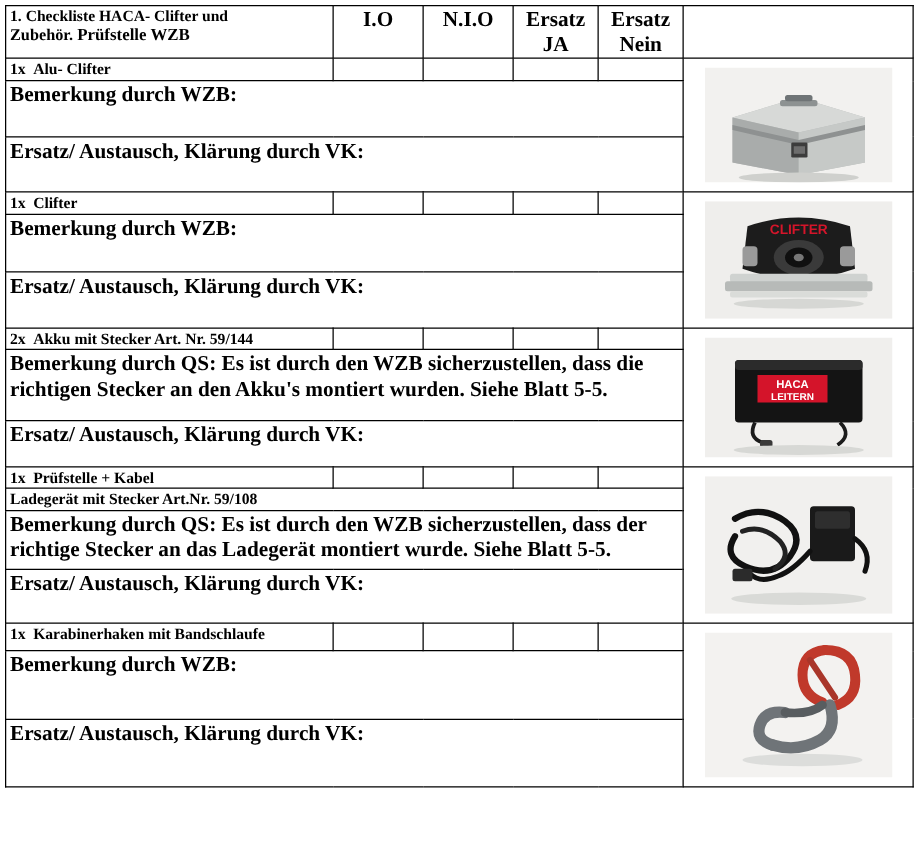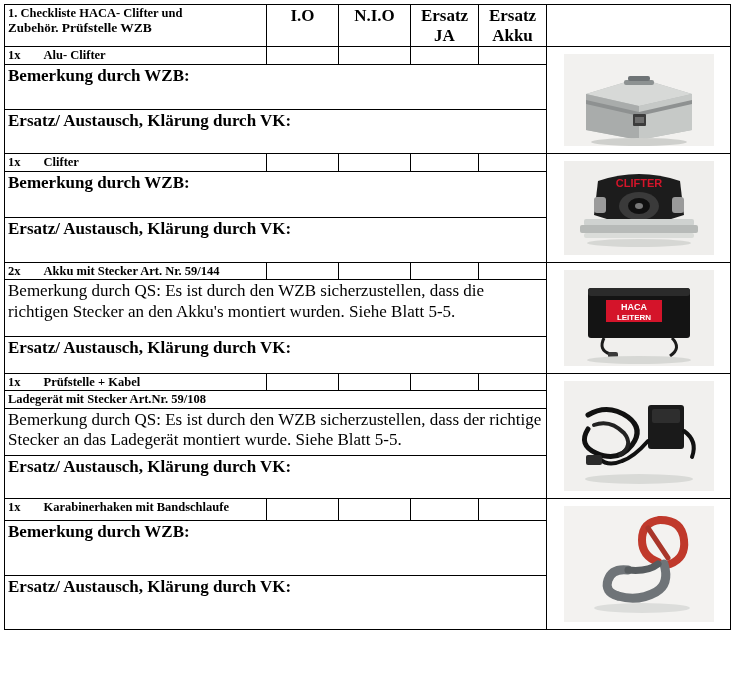--- a/index.html
+++ b/index.html
@@ -63,30 +63,30 @@
     display: block;
     line-height: 1.15;
   }
 
   .item-title {
     font-weight: bold;
     font-size: 12.5px;
     padding: 2px 4px;
     height: 14px;
   }
-  .item-title .qty { margin-right: 23px; }
+  .item-title .qty { margin-right: 6px; }
 
   .note-cell {
     font-weight: bold;
     font-size: 17px;
     padding: 2px 4px;
   }
   .note-cell.tall   { height: 40px; }
   .note-cell.tall2  { height: 34px; }
-  .note-cell.body   { font-weight: normal; line-height: 1.2; margin-top: 28px; }
+  .note-cell.body   { font-weight: bold; line-height: 1.2; margin-top: 28px; }
 
   .img-cell {
     padding: 0;
     vertical-align: top;
     background: #ffffff;
   }
   .photo-wrap {
     width: 100%;
     height: 100%;
     display: flex;
@@ -126,21 +126,21 @@
         </span>
       </td>
       <td class="hdr-col">I.O</td>
       <td class="hdr-col">N.I.O</td>
       <td class="hdr-col">
         <span class="sub">Ersatz</span>
         <span class="sub">JA</span>
       </td>
       <td class="hdr-col">
         <span class="sub">Ersatz</span>
-        <span class="sub">Akku</span>
+        <span class="sub">Nein</span>
       </td>
       <td class="img-cell"></td>
     </tr>
 
     <tr>
       <td class="item-title">
         <span class="qty">1x</span><span>Alu- Clifter</span>
       </td>
       <td></td>
       <td></td>

